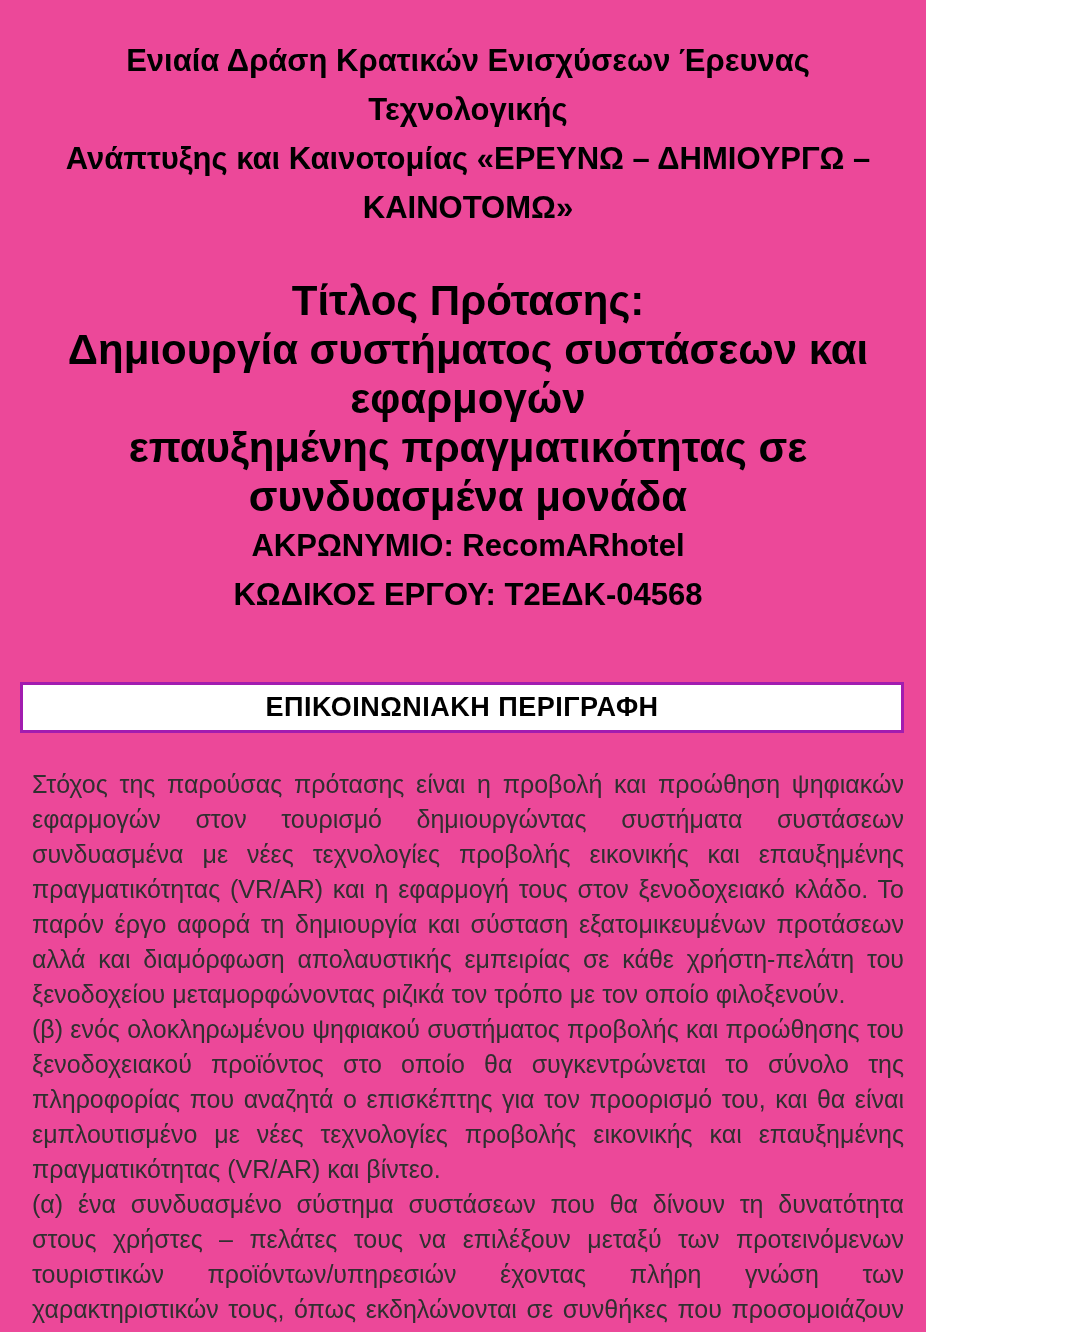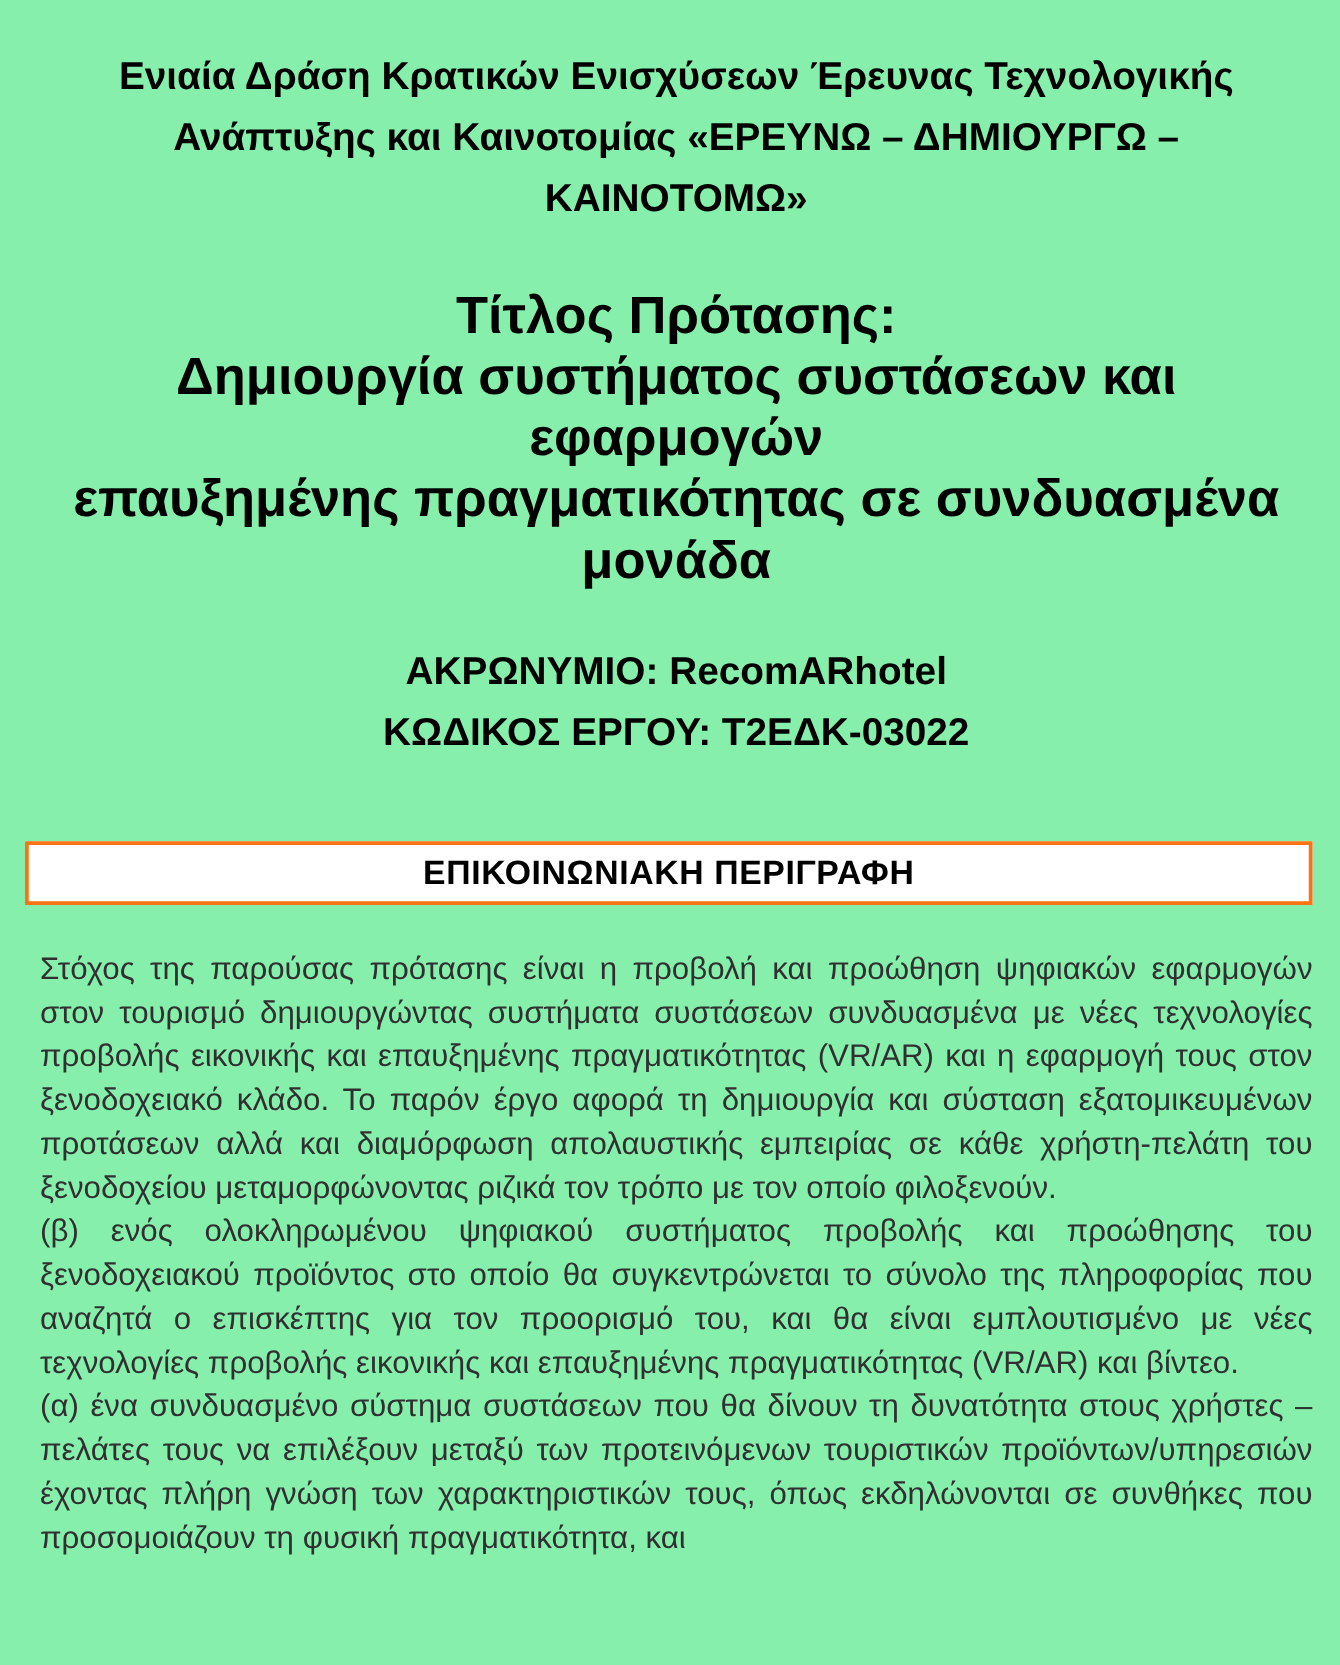--- a/index.html
+++ b/index.html
@@ -1,23 +1,23 @@
 <!DOCTYPE html>
 <html><head>
 <meta charset="utf-8">
 <style>
   html, body { margin: 0; padding: 0; background: #ffffff; }
 
   .page {
     position: relative;
-    width: 1072px;
+    width: 926px;
     height: 1332px;
     box-sizing: border-box;
     padding: 36px 22px 0 32px;
-    background: #86efac;
+    background: #ec4899;
     font-family: "Liberation Sans", "DejaVu Sans", sans-serif;
     overflow: hidden;
   }
 
   .pre { white-space: pre-line; }
 
   .doc-title {
     font-weight: bold;
     color: #000000;
     font-size: 31px;
@@ -27,32 +27,32 @@
 
   .proposal-block { margin-top: 44px; }
   .proposal-block .h {
     font-weight: bold;
     color: #000000;
     font-size: 42px;
     line-height: 49px;
     text-align: center;
   }
 
-  .id-block { margin-top: 40px; }
+  .id-block { }
   .id-block .h {
     font-weight: bold;
     color: #000000;
     font-size: 31px;
     line-height: 49px;
     text-align: center;
   }
 
   .section-box {
     margin: 63px 0 0 -12px;
-    border: 3px solid #f97316;
+    border: 3px solid #a21caf;
     background: #ffffff;
     text-align: center;
     padding: 5px 0 6px 0;
   }
   .section-box .heading {
     font-weight: bold;
     color: #000000;
     font-size: 27px;
     line-height: 34px;
     letter-spacing: 0.5px;
@@ -78,21 +78,21 @@
 ΚΑΙΝΟΤΟΜΩ»</div>
 
   <div class="proposal-block">
     <div class="h">Τίτλος Πρότασης:</div>
     <div class="h pre">Δημιουργία συστήματος συστάσεων και εφαρμογών
 επαυξημένης πραγματικότητας σε συνδυασμένα μονάδα</div>
   </div>
 
   <div class="id-block">
     <div class="h">ΑΚΡΩΝΥΜΙΟ: RecomARhotel</div>
-    <div class="h">ΚΩΔΙΚΟΣ ΕΡΓΟΥ: Τ2ΕΔΚ-03022</div>
+    <div class="h">ΚΩΔΙΚΟΣ ΕΡΓΟΥ: Τ2ΕΔΚ-04568</div>
   </div>
 
   <div class="section-box">
     <span class="heading">ΕΠΙΚΟΙΝΩΝΙΑΚΗ ΠΕΡΙΓΡΑΦΗ</span>
   </div>
 
   <div class="body-text">
     <p class="para">Στόχος της παρούσας πρότασης είναι η προβολή και προώθηση ψηφιακών εφαρμογών στον τουρισμό δημιουργώντας συστήματα συστάσεων συνδυασμένα με νέες τεχνολογίες προβολής εικονικής και επαυξημένης πραγματικότητας (VR/AR) και η εφαρμογή τους στον ξενοδοχειακό κλάδο. Το παρόν έργο αφορά τη δημιουργία και σύσταση εξατομικευμένων προτάσεων αλλά και διαμόρφωση απολαυστικής εμπειρίας σε κάθε χρήστη-πελάτη του ξενοδοχείου μεταμορφώνοντας ριζικά τον τρόπο με τον οποίο φιλοξενούν.</p>
     <p class="para">(β) ενός ολοκληρωμένου ψηφιακού συστήματος προβολής και προώθησης του ξενοδοχειακού προϊόντος στο οποίο θα συγκεντρώνεται το σύνολο της πληροφορίας που αναζητά ο επισκέπτης για τον προορισμό του, και θα είναι εμπλουτισμένο με νέες τεχνολογίες προβολής εικονικής και επαυξημένης πραγματικότητας (VR/AR) και βίντεο.</p>
     <p class="para">(α) ένα συνδυασμένο σύστημα συστάσεων που θα δίνουν τη δυνατότητα στους χρήστες – πελάτες τους να επιλέξουν μεταξύ των προτεινόμενων τουριστικών προϊόντων/υπηρεσιών έχοντας πλήρη γνώση των χαρακτηριστικών τους, όπως εκδηλώνονται σε συνθήκες που προσομοιάζουν τη φυσική πραγματικότητα, και</p>

